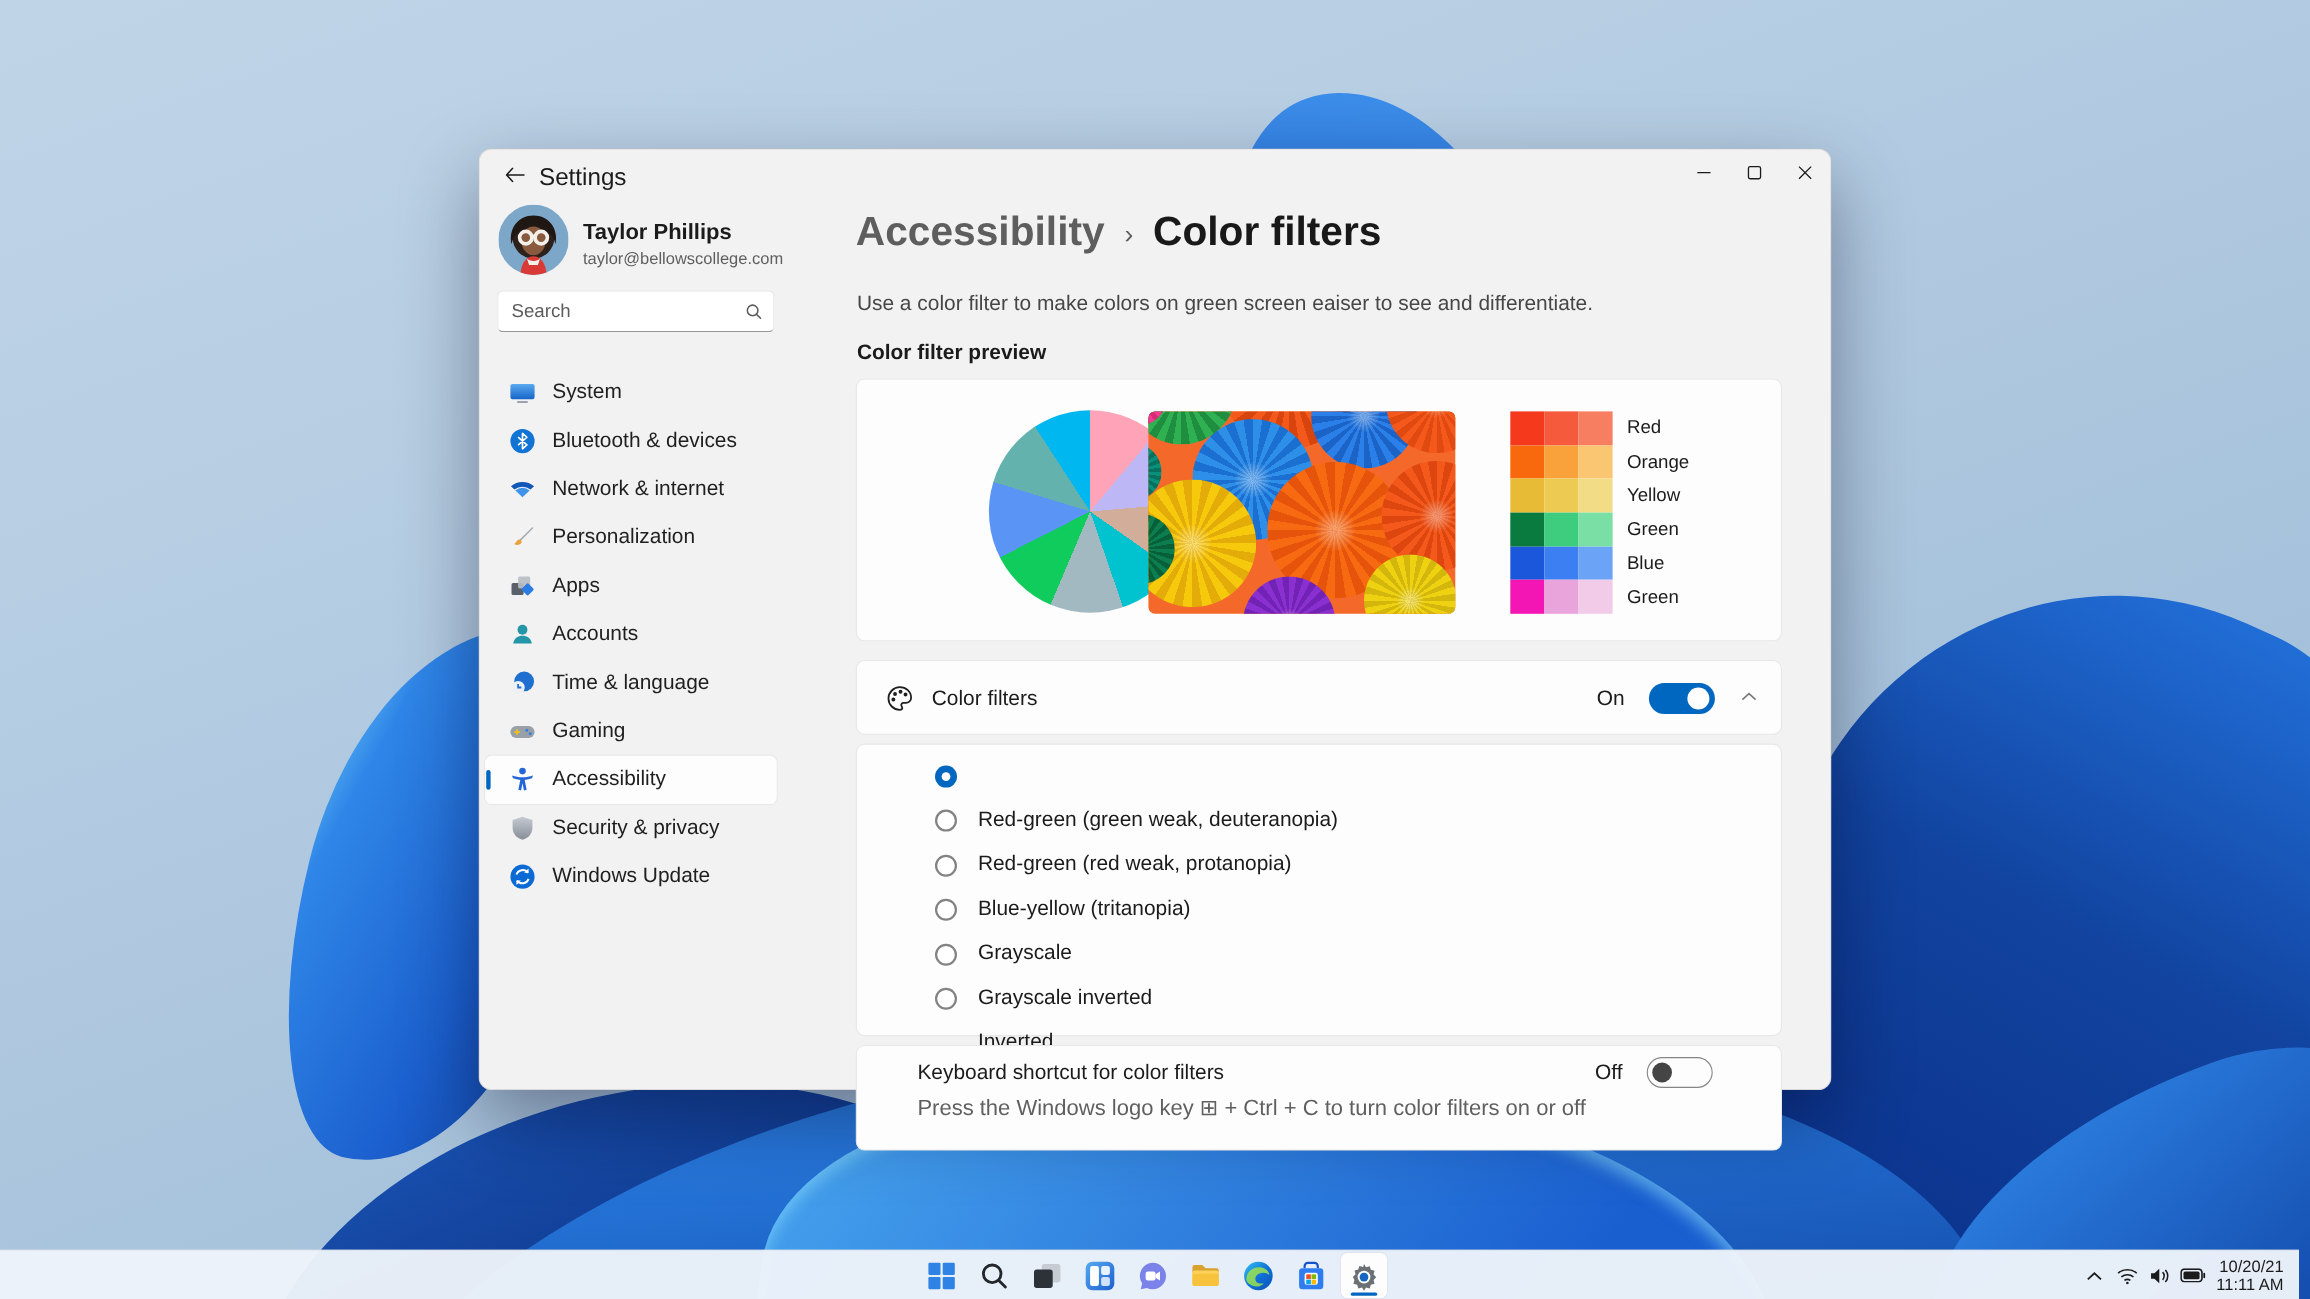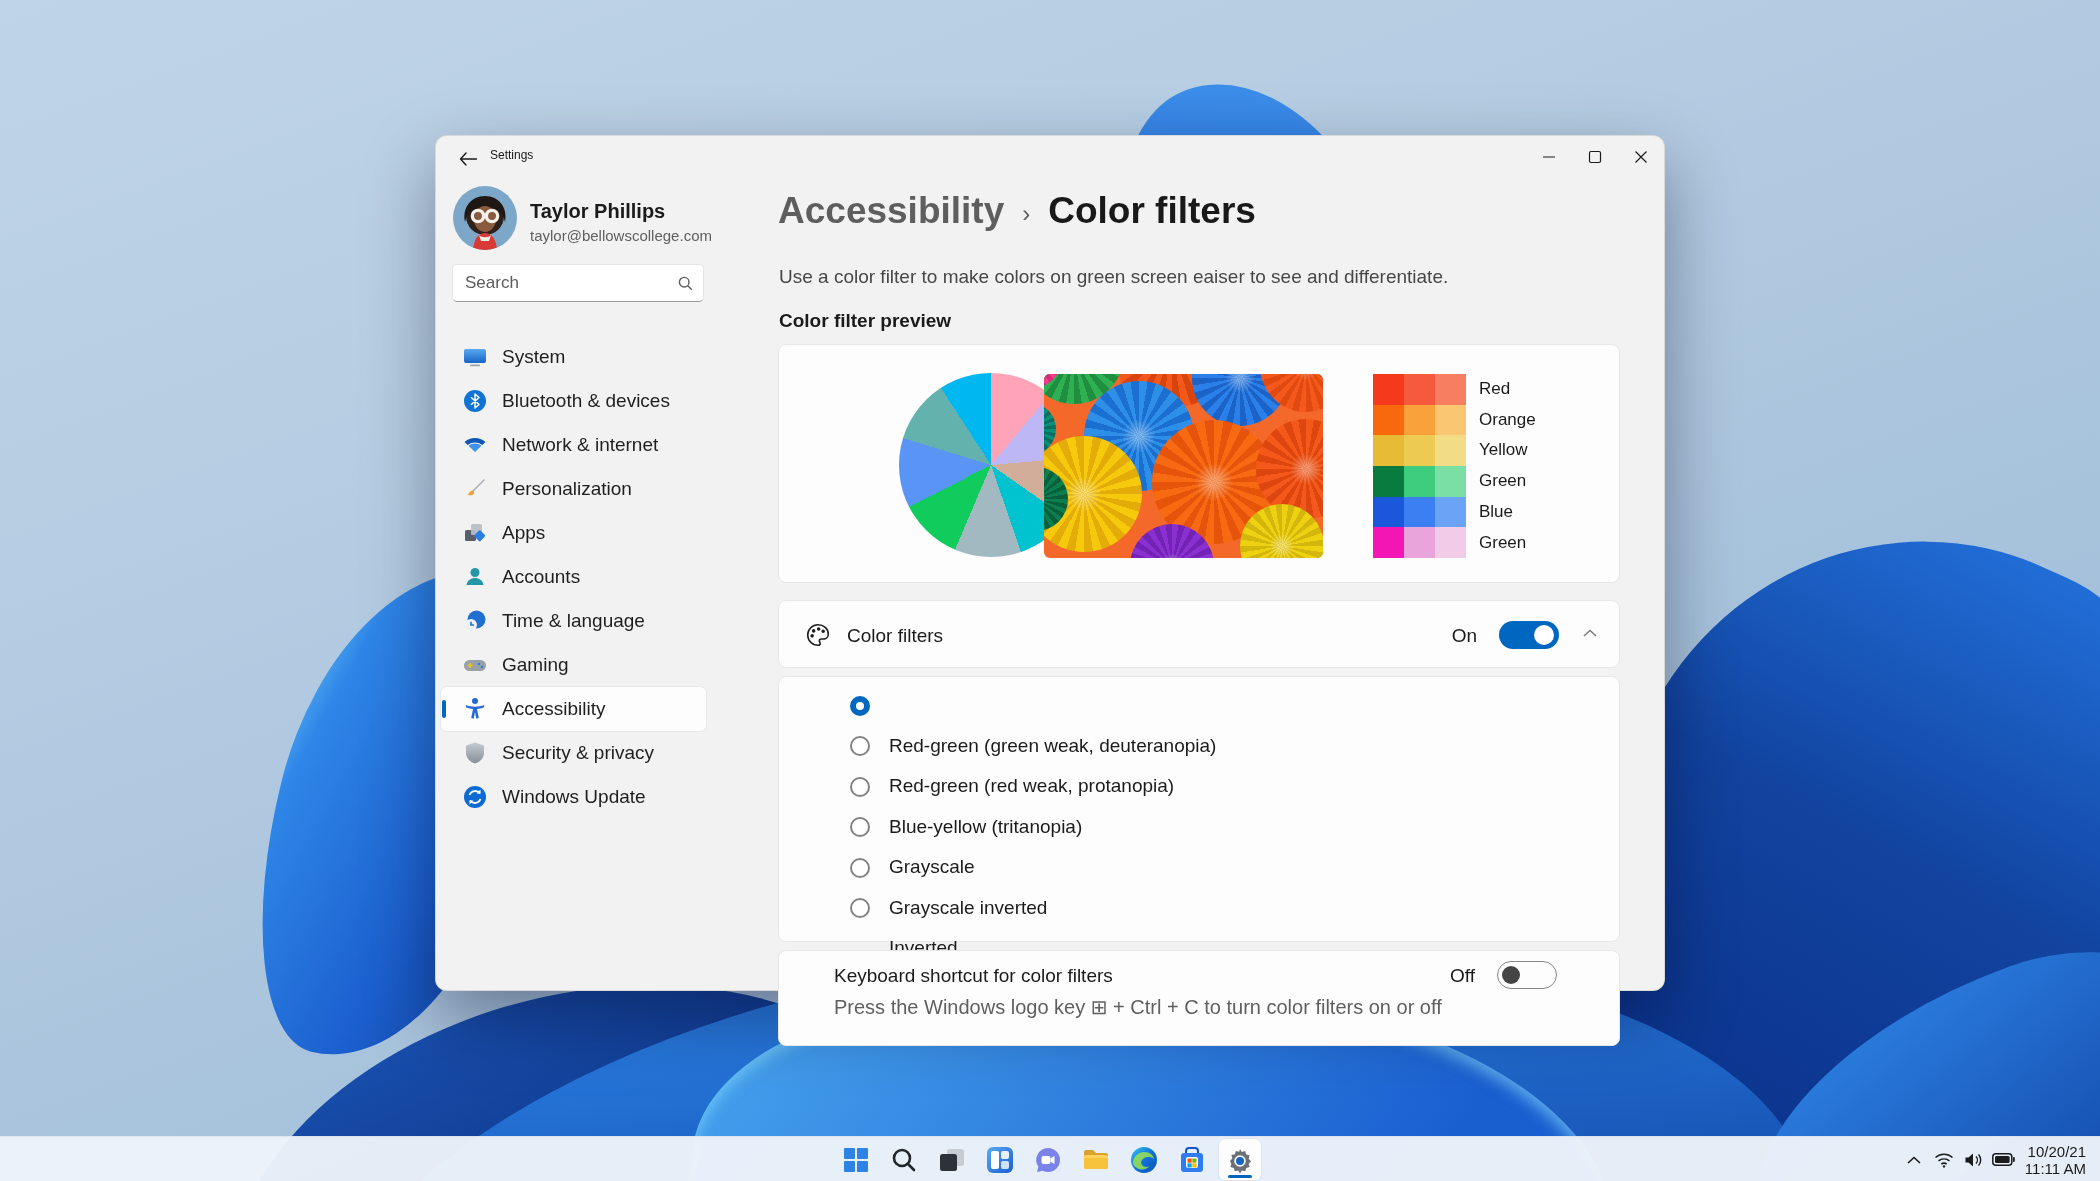--- a/index.html
+++ b/index.html
@@ -29,21 +29,21 @@
       border-radius:60% 40% 55% 45% / 55% 45% 60% 40%;}
   .p8{left:1745px;top:975px;width:540px;height:330px;transform:rotate(-20deg);
       background:linear-gradient(160deg,#2f86e8 0%,#0f43a4 80%);
       border-radius:60% 40% 50% 50% / 50% 60% 40% 50%;}
   
   .win{position:absolute;z-index:5;left:435px;top:135px;width:1230px;height:856px;
     background:#f2f2f2;border:1px solid rgba(0,0,0,.10);border-radius:12px;
     box-shadow:0 28px 70px rgba(0,0,30,.38);overflow:hidden;box-sizing:border-box;}
   .titlebar{position:absolute;left:0;top:0;right:0;height:46px;}
   .back-btn{position:absolute;left:16px;top:8px;width:32px;height:30px;display:flex;align-items:center;justify-content:center;border-radius:5px;}
-  .win-title{position:absolute;left:54px;top:12px;font-size:12px;color:#1b1b1b;}
+  .win-title{position:absolute;left:54px;top:12px;font-size:22px;color:#1b1b1b;}
   .caption-btns{position:absolute;right:0;top:0;display:flex;}
   .cap-btn{width:46px;height:42px;display:flex;align-items:center;justify-content:center;}
   
   .avatar{position:absolute;left:453px;top:186px;width:64px;height:64px;border-radius:50%;overflow:hidden;z-index:6;}
   .profile-name{position:absolute;left:530px;top:200px;font-size:20px;font-weight:700;color:#1b1b1b;z-index:6;}
   .profile-email{position:absolute;left:530px;top:227px;font-size:15px;color:#5f5f5f;z-index:6;}
   .searchbox{position:absolute;left:452px;top:264px;width:252px;height:38px;background:#fff;
     border:1px solid #e5e5e5;border-bottom:1px solid #999;border-radius:5px;z-index:6;
     display:flex;align-items:center;box-sizing:border-box;padding:0 10px 0 12px;}
   .searchbox .ph{flex:1;font-size:17px;color:#5c5c5c;}
@@ -85,21 +85,21 @@
   .chevron-up{position:absolute;right:22px;top:28px;}
   .radio-row{position:absolute;left:0;width:100%;height:40px;}
   .radio{position:absolute;left:71px;top:10px;width:20px;height:20px;border-radius:50%;box-sizing:border-box;}
   .radio.off{border:2px solid #838383;background:#fff;}
   .radio.on{background:#0067c0;}
   .radio.on::after{content:"";position:absolute;left:6px;top:6px;width:8px;height:8px;border-radius:50%;background:#fff;}
   .radio-label{position:absolute;left:110px;top:9px;font-size:19px;color:#1b1b1b;white-space:nowrap;margin-top:40px;}
   .kb-label{position:absolute;left:55px;top:14px;font-size:19px;color:#1b1b1b;}
   .kb-desc{position:absolute;left:55px;top:44px;font-size:20px;color:#5f5f5f;}
   
-  .taskbar{position:absolute;z-index:10;left:0;right:0;top:1136px;height:45px;
+  .taskbar{position:absolute;z-index:10;left:0;right:10px;top:1136px;height:45px;
     background:rgba(238,244,250,.96);border-top:1px solid rgba(0,0,0,.05);}
   .tb-center{position:absolute;left:832px;top:0;height:45px;display:flex;align-items:center;}
   .tb-slot{width:48px;height:45px;display:flex;align-items:center;justify-content:center;position:relative;}
   .tb-slot.active .hl{position:absolute;left:3px;top:2px;width:42px;height:41px;background:#fdfdfd;
       border-radius:6px;box-shadow:0 0 0 1px rgba(0,0,0,.04);}
   .tb-slot.active .underline{position:absolute;left:12px;bottom:4px;width:24px;height:3px;border-radius:2px;background:#0067c0;}
   .tb-slot svg,.tb-slot .glyph{position:relative;}
   .tray{position:absolute;right:8px;top:0;height:45px;display:flex;align-items:center;}
   .tray-ico{width:30px;height:45px;display:flex;align-items:center;justify-content:center;}
   .clock{margin-left:6px;text-align:right;font-size:15px;color:#1b1b1b;line-height:17px;padding-right:6px;}

